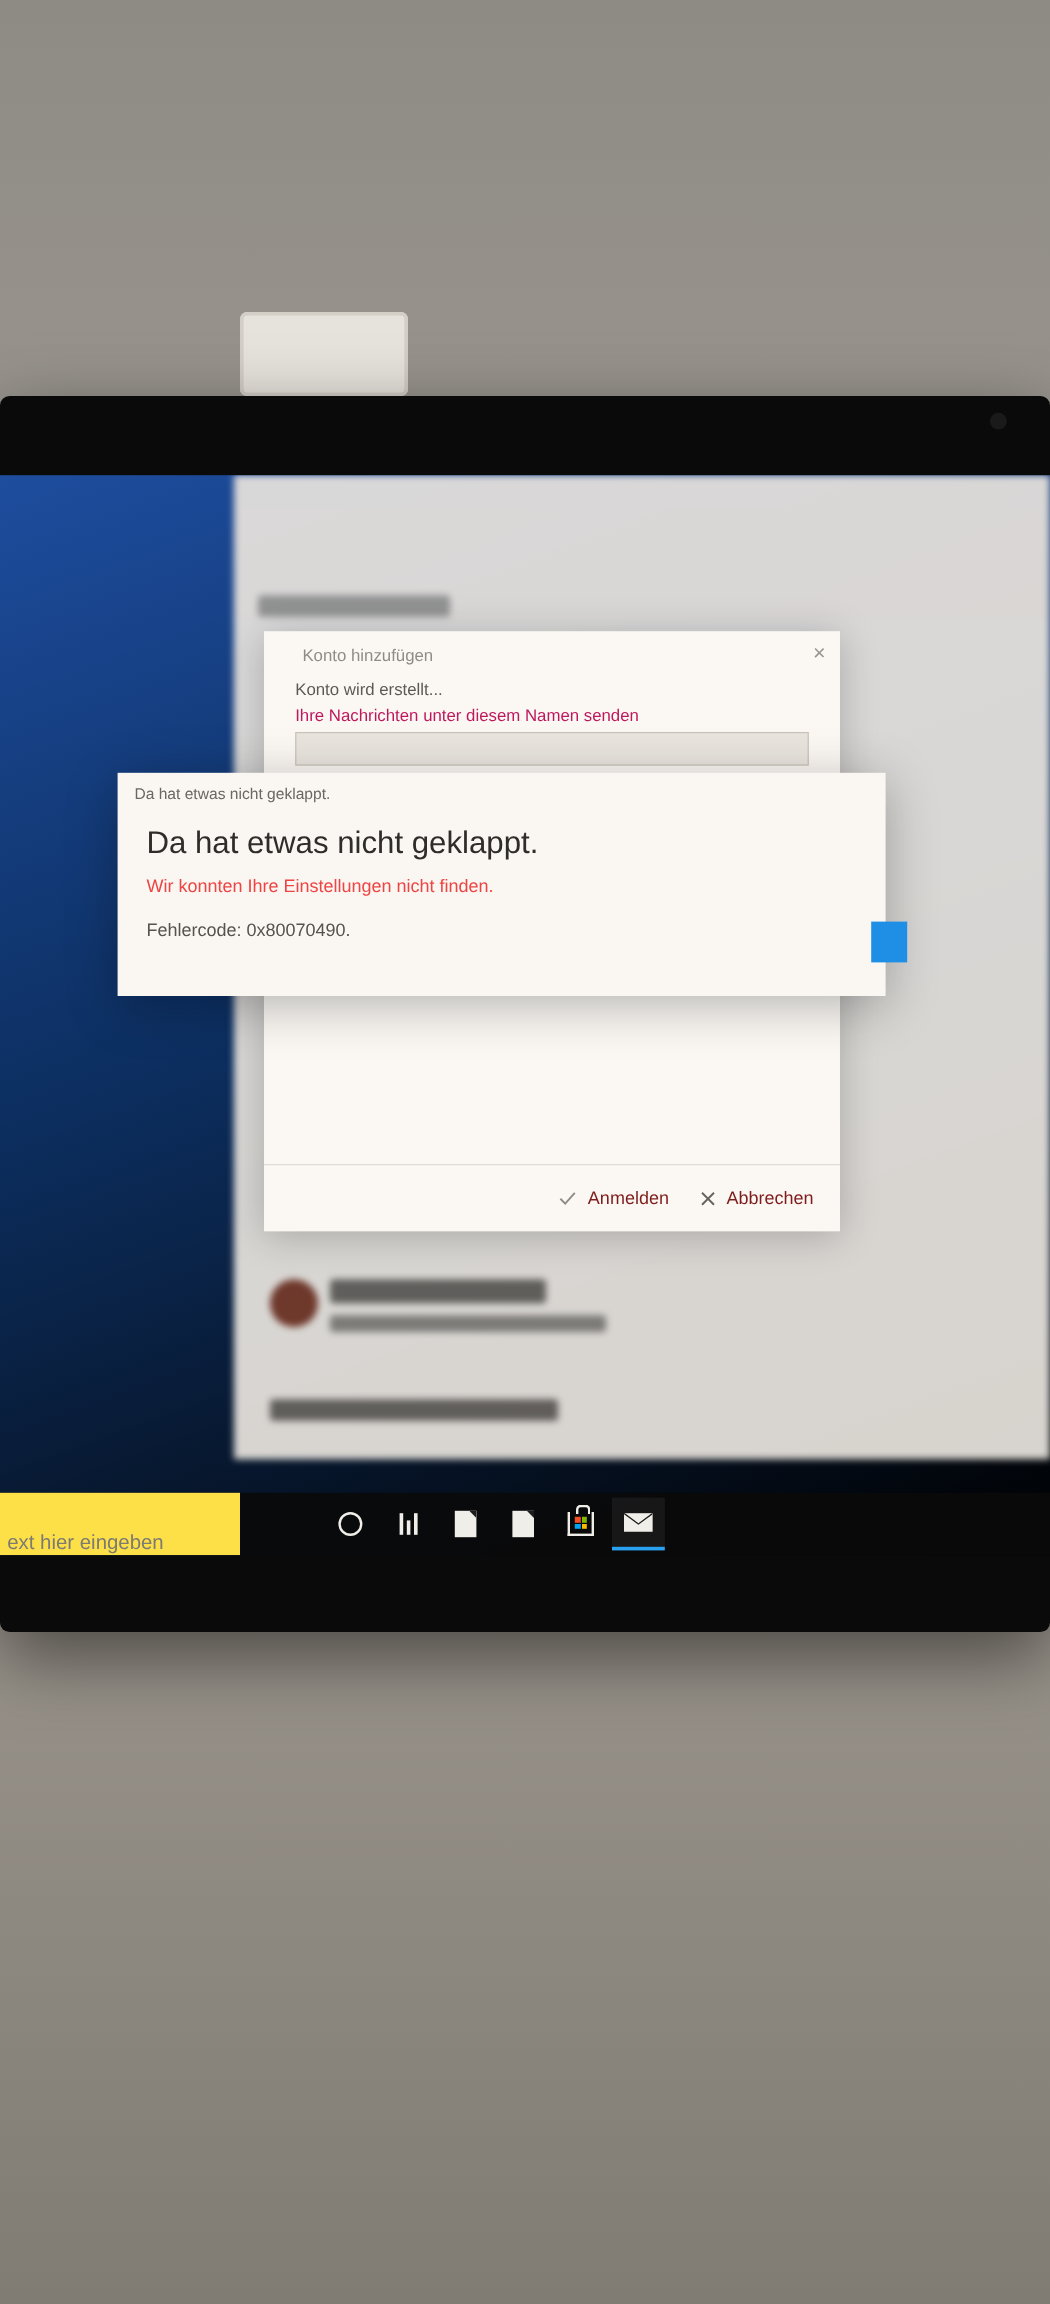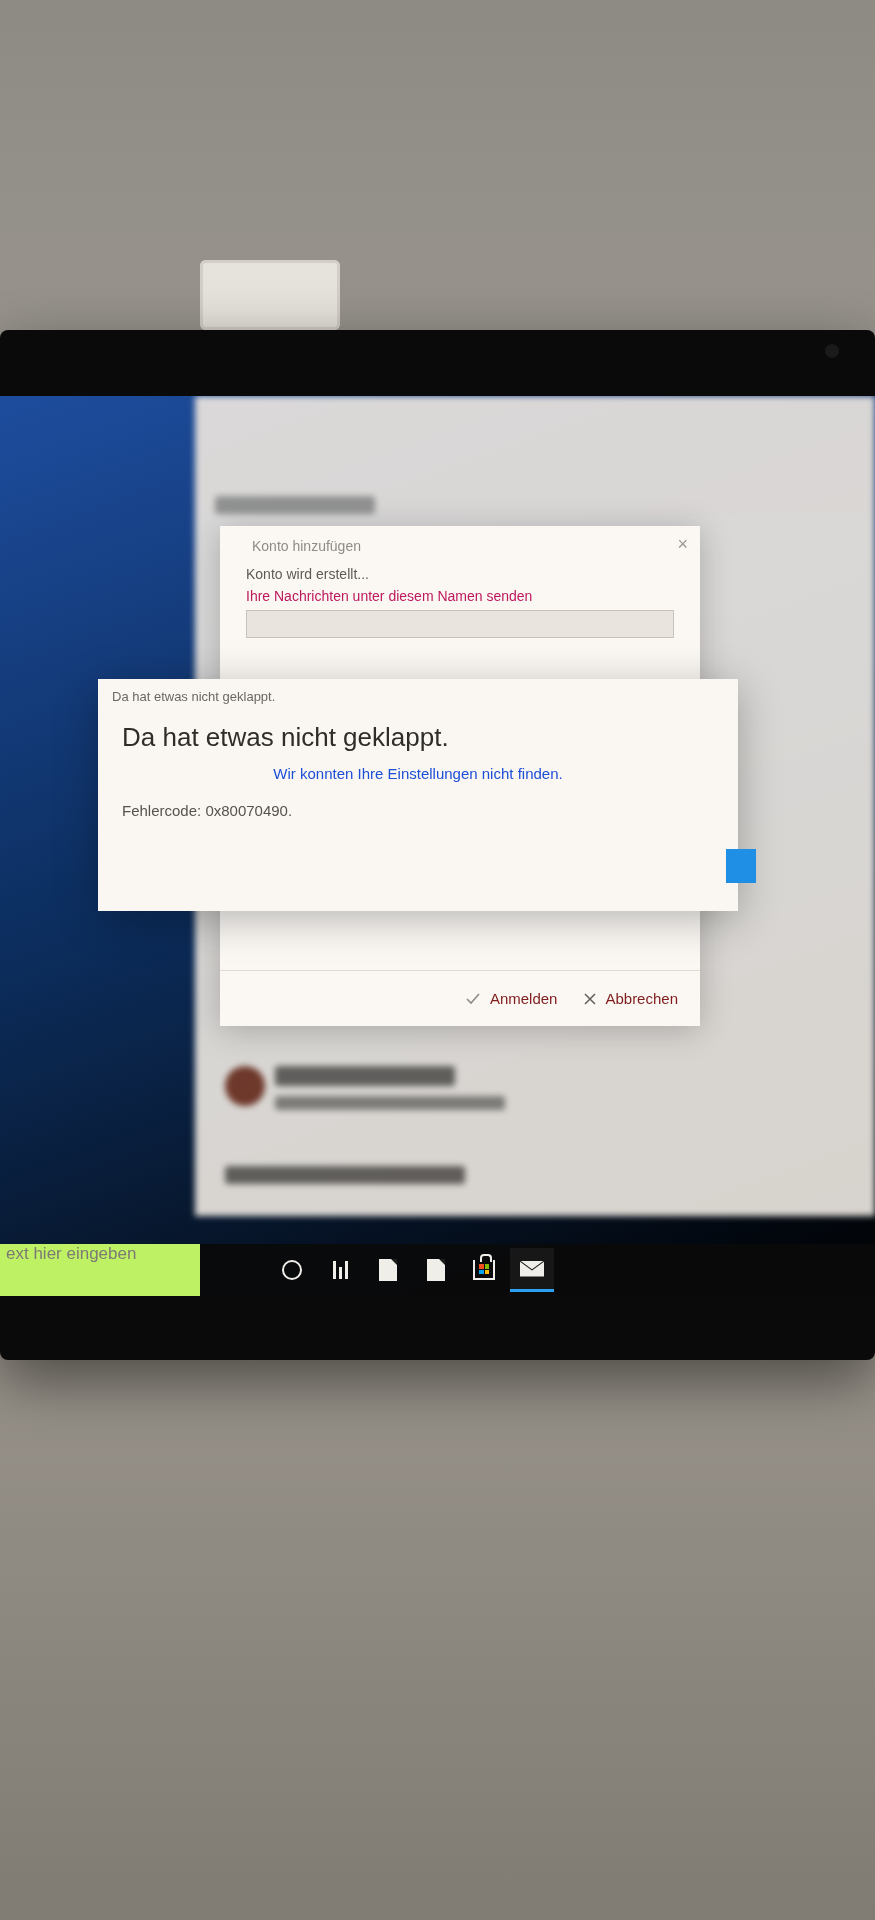--- a/index.html
+++ b/index.html
@@ -57,44 +57,43 @@
     .dialog-add .footer {
       position: absolute; left: 0; right: 0; bottom: 0; height: 56px;
       display: flex; justify-content: flex-end; align-items: center; gap: 26px; padding: 0 22px;
       border-top: 1px solid #e0dcd5; background: #fbf8f3;
     }
     .dialog-add .footer .btn { display: flex; align-items: center; gap: 8px; color: #7f1d1d; font-size: 15px; cursor: pointer; }
     .dialog-add .footer .ic { display: inline-flex; }
 
     
     .dialog-err {
-      position: absolute; left: 98px; top: 248px; width: 640px; height: 232px;
+      position: absolute; left: 98px; top: 248px; width: 640px; height: 186px;
       background: #faf7f2;
       box-shadow: 0 8px 40px rgba(0,0,0,0.28);
-      margin-top: 35px;
     }
     .dialog-err .titlebar { padding: 10px 14px 6px; color: #6b6863; font-size: 13px; font-weight: 300; }
     .dialog-err .body { padding: 12px 24px; }
     .dialog-err .heading { color: #2f2d2a; font-size: 26px; font-weight: 300; margin-bottom: 12px; }
-    .dialog-err .msg { color: #1d4ed8; font-size: 15px; margin-bottom: 20px; text-align: center; }
+    .dialog-err .msg { color: #ef4444; font-size: 15px; margin-bottom: 20px; }
     .dialog-err .code { color: #56534f; font-size: 15px; }
     .dialog-err .action {
       position: absolute; right: -18px; bottom: 28px;
       width: 30px; height: 34px; background: #1f8fe6;
     }
 
     
     .taskbar {
       position: absolute; left: 0; right: 0; bottom: 0; height: 52px;
       background: rgba(10,10,10,0.92);
       display: flex; align-items: center;
     }
     .search-box {
       position: absolute; left: 0; bottom: 0; height: 52px; width: 200px;
-      background: #bef264; display: flex; align-items: flex-start; padding-left: 6px;
+      background: #fde047; display: flex; align-items: flex-end; padding-left: 6px;
       color: #7d7a74; font-size: 17px;
     }
     .tb-icons { position: absolute; left: 270px; display: flex; align-items: center; gap: 4px; }
     .tb-btn {
       width: 44px; height: 44px; display: flex; align-items: center; justify-content: center;
       color: #efeee9; cursor: pointer;
     }
     .tb-btn.active { border-bottom: 3px solid #2aa0f0; background: rgba(255,255,255,0.06); }
     .cortana-ring { width: 20px; height: 20px; border: 2px solid #efeee9; border-radius: 50%; }
     .doc-ic { width: 18px; height: 22px; background: #efeee9; position: relative; }

